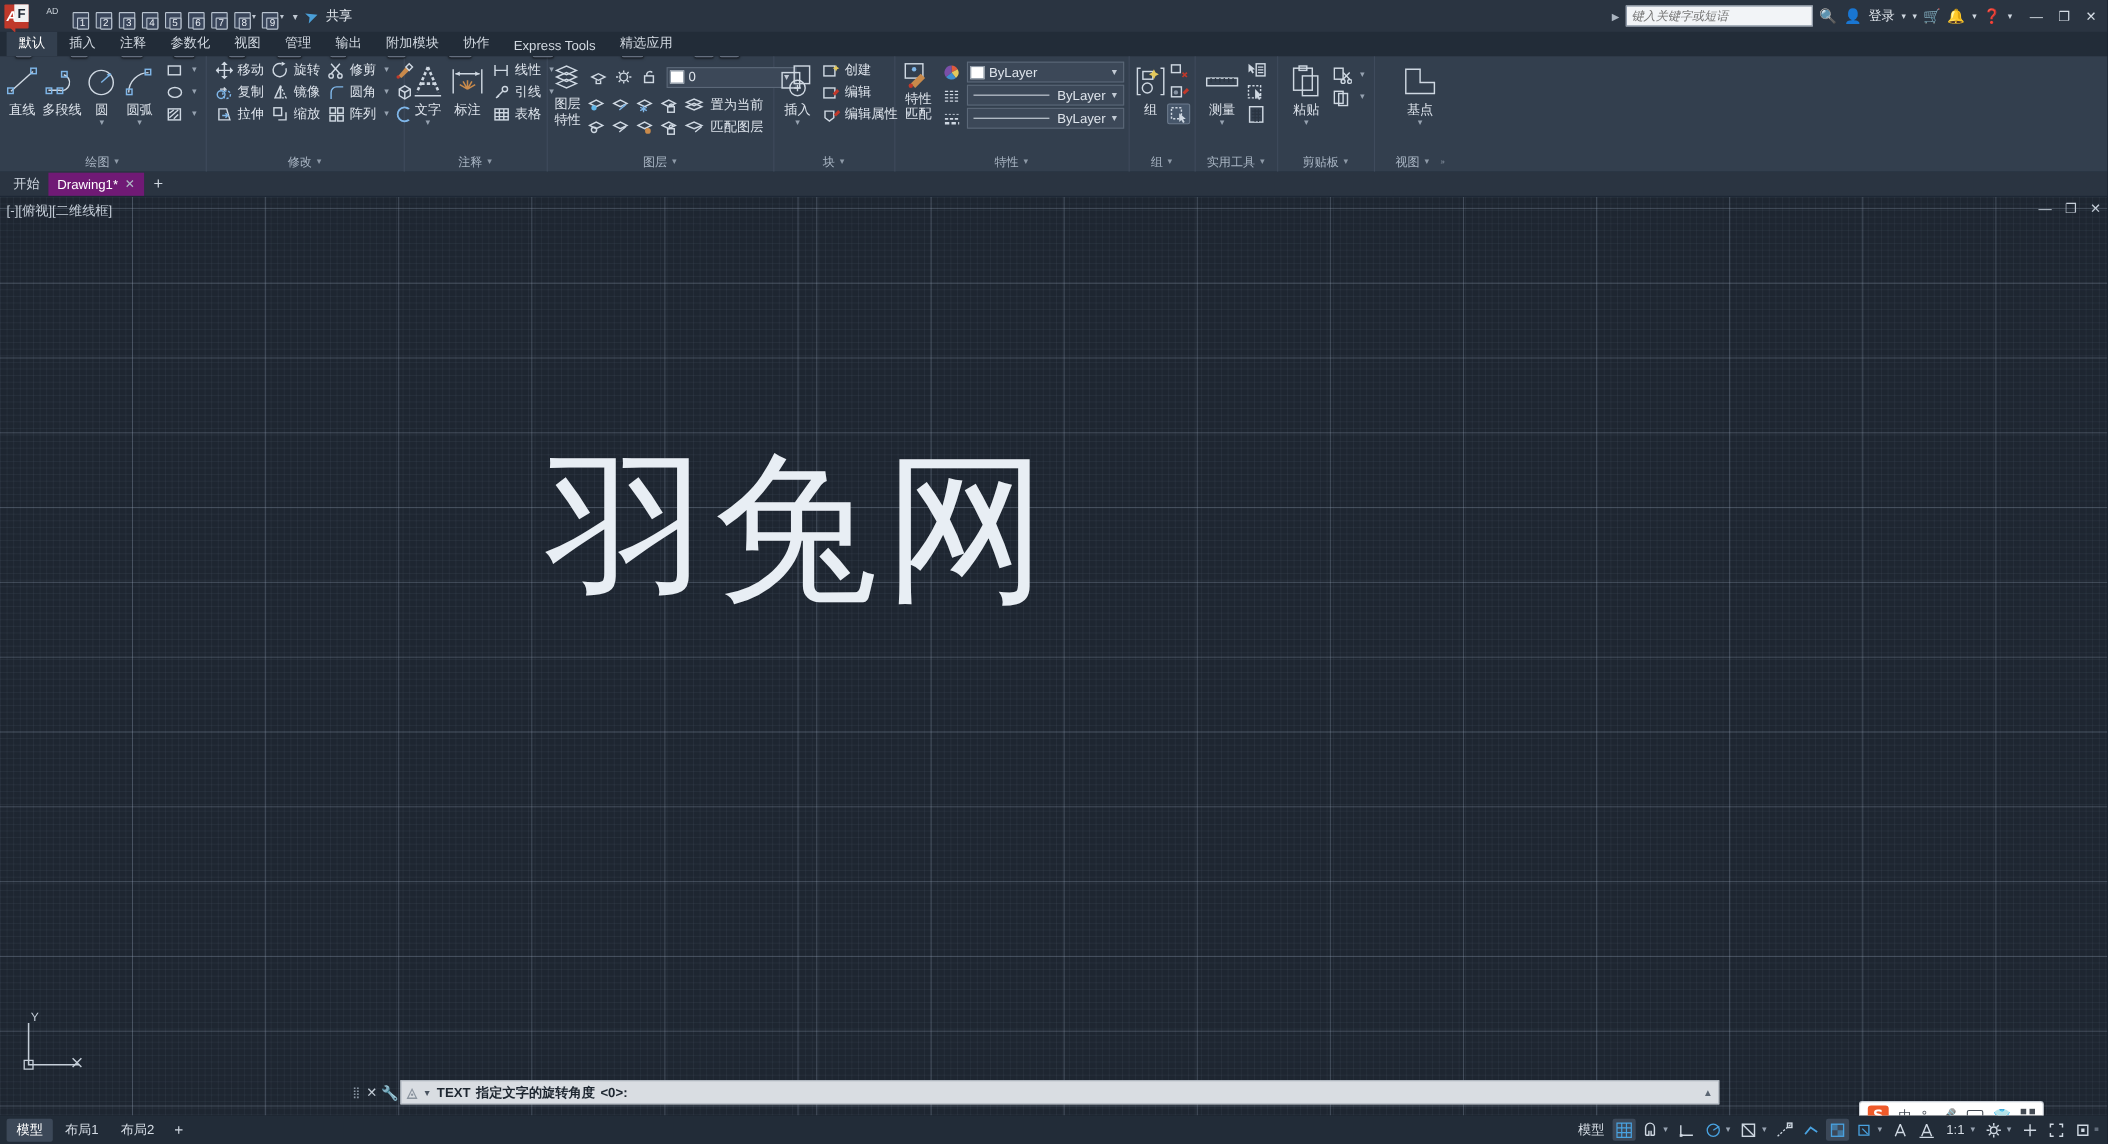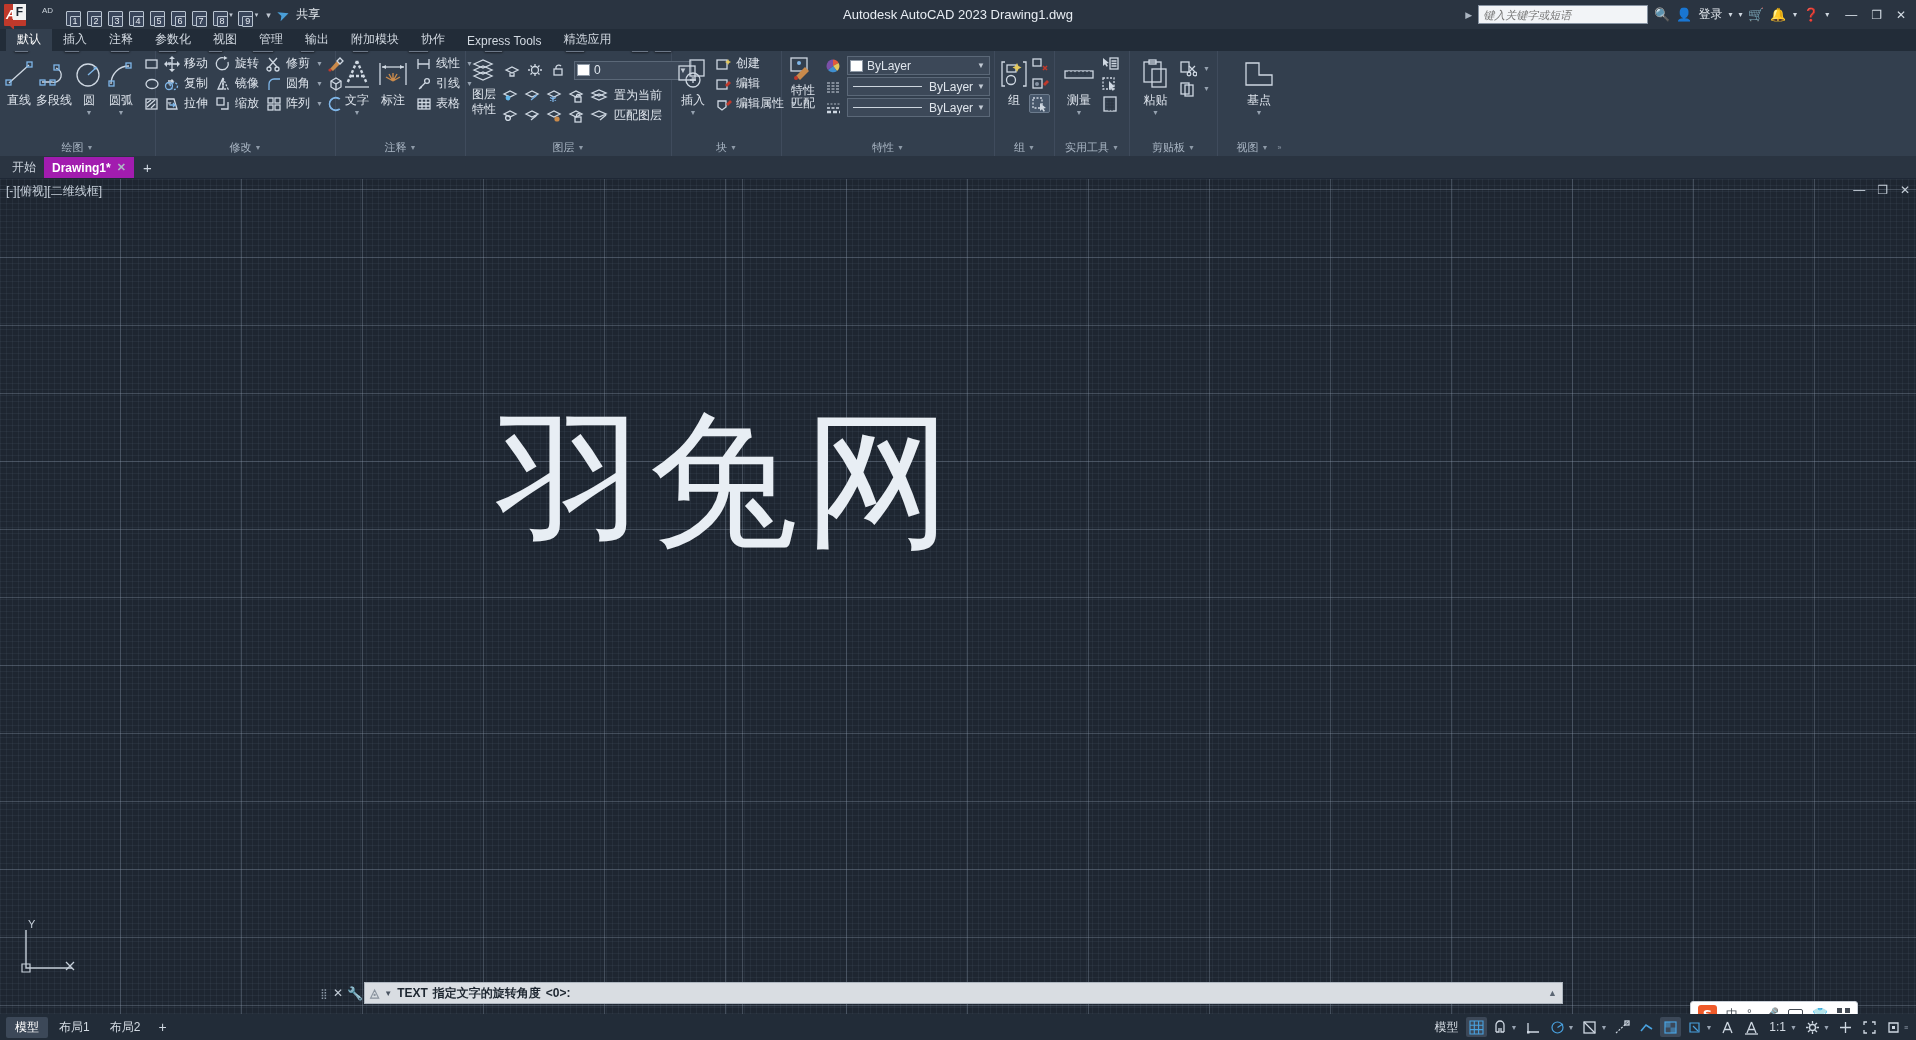--- a/index.html
+++ b/index.html
@@ -126,21 +126,21 @@
 
   
   .filetabs {
     height: 23px; background: #2a3441; display: flex; align-items: flex-end;
     flex: 0 0 23px; padding-left: 4px; border-bottom: 1px solid #1f2836; text-align: center;
   }
   .ftab {
     font-size: 12px; color: #cfd7e0; padding: 3px 8px; display: flex; align-items: center; gap: 6px;
     height: 21px;
   }
-  .ftab.active { background: #a21caf; color: #ffffff; font-weight: bold; }
+  .ftab.active { background: #701a75; color: #ffffff; font-weight: normal; }
   .ftab .x { font-size: 11px; color: #aeb8c4; }
   .ftab-plus { color: #cfd7e0; font-size: 15px; padding: 0 9px 2px 9px; }
 
   
   .canvas-wrap { flex: 1; position: relative; background: #1e2631; overflow: hidden; }
   .grid-major, .grid-minor { position: absolute; inset: 0; pointer-events: none; }
   .grid-minor {
     background-image:
       repeating-linear-gradient(to right, rgba(130,145,165,.16) 0 1px, transparent 1px 6px),
       repeating-linear-gradient(to bottom, rgba(130,145,165,.16) 0 1px, transparent 1px 6px);
@@ -284,21 +284,20 @@
           <div class="doc">
             <span class="num">9</span>
           </div>
         </div>
       <span class="qarrow">▾</span>
       <span class="qbigarrow">▾</span>
       <span class="plane">➤</span>
       <span class="share">共享</span>
     </div>
 
-    <div class="title-center">Autodesk AutoCAD 2023    Drawing1.dwg</div>
 
     <div class="title-right">
       <span class="tri-left">▶</span>
       <div class="searchbox">
         <input placeholder="键入关键字或短语" style="">
       </div>
       <span class="tr-ico">🔍</span>
       <span class="tr-ico">👤</span>
       <span class="login">登录</span>
       <span class="tr-ico" style="font-size:8px">▾</span>
@@ -339,21 +338,21 @@
     <div class="keytip" style="left:208px; top:-13px">VI</div>
     <div class="keytip" style="left:252px; top:-13px">MA</div>
     <div class="keytip" style="left:300px; top:-13px">O</div>
     <div class="keytip" style="left:352px; top:-13px">Gi</div>
     <div class="keytip" style="left:408px; top:-13px">CO</div>
     <div class="keytip" style="left:484px; top:-13px">ET</div>
     <div class="keytip" style="left:565px; top:-13px">AP</div>
     <div class="keytip" style="left:631px; top:-13px">X2</div>
     <div class="keytip" style="left:654px; top:-13px">X3</div>
 
-    <div class="panel" style="width:156px">
+    <div class="panel" style="width:188px">
       <div class="panel-body">
         <div class="big-btn">
           <span class="glyph">
             <svg width="30" height="28" viewBox="0 0 30 28">
                 <line x1="5" y1="23" x2="25" y2="5" class="st"></line>
                 <rect x="2" y="20" width="5" height="5" class="st-b"></rect>
                 <rect x="23" y="2" width="5" height="5" class="st-b"></rect>
               </svg>
           </span>
           <span class="lbl">直线</span>

